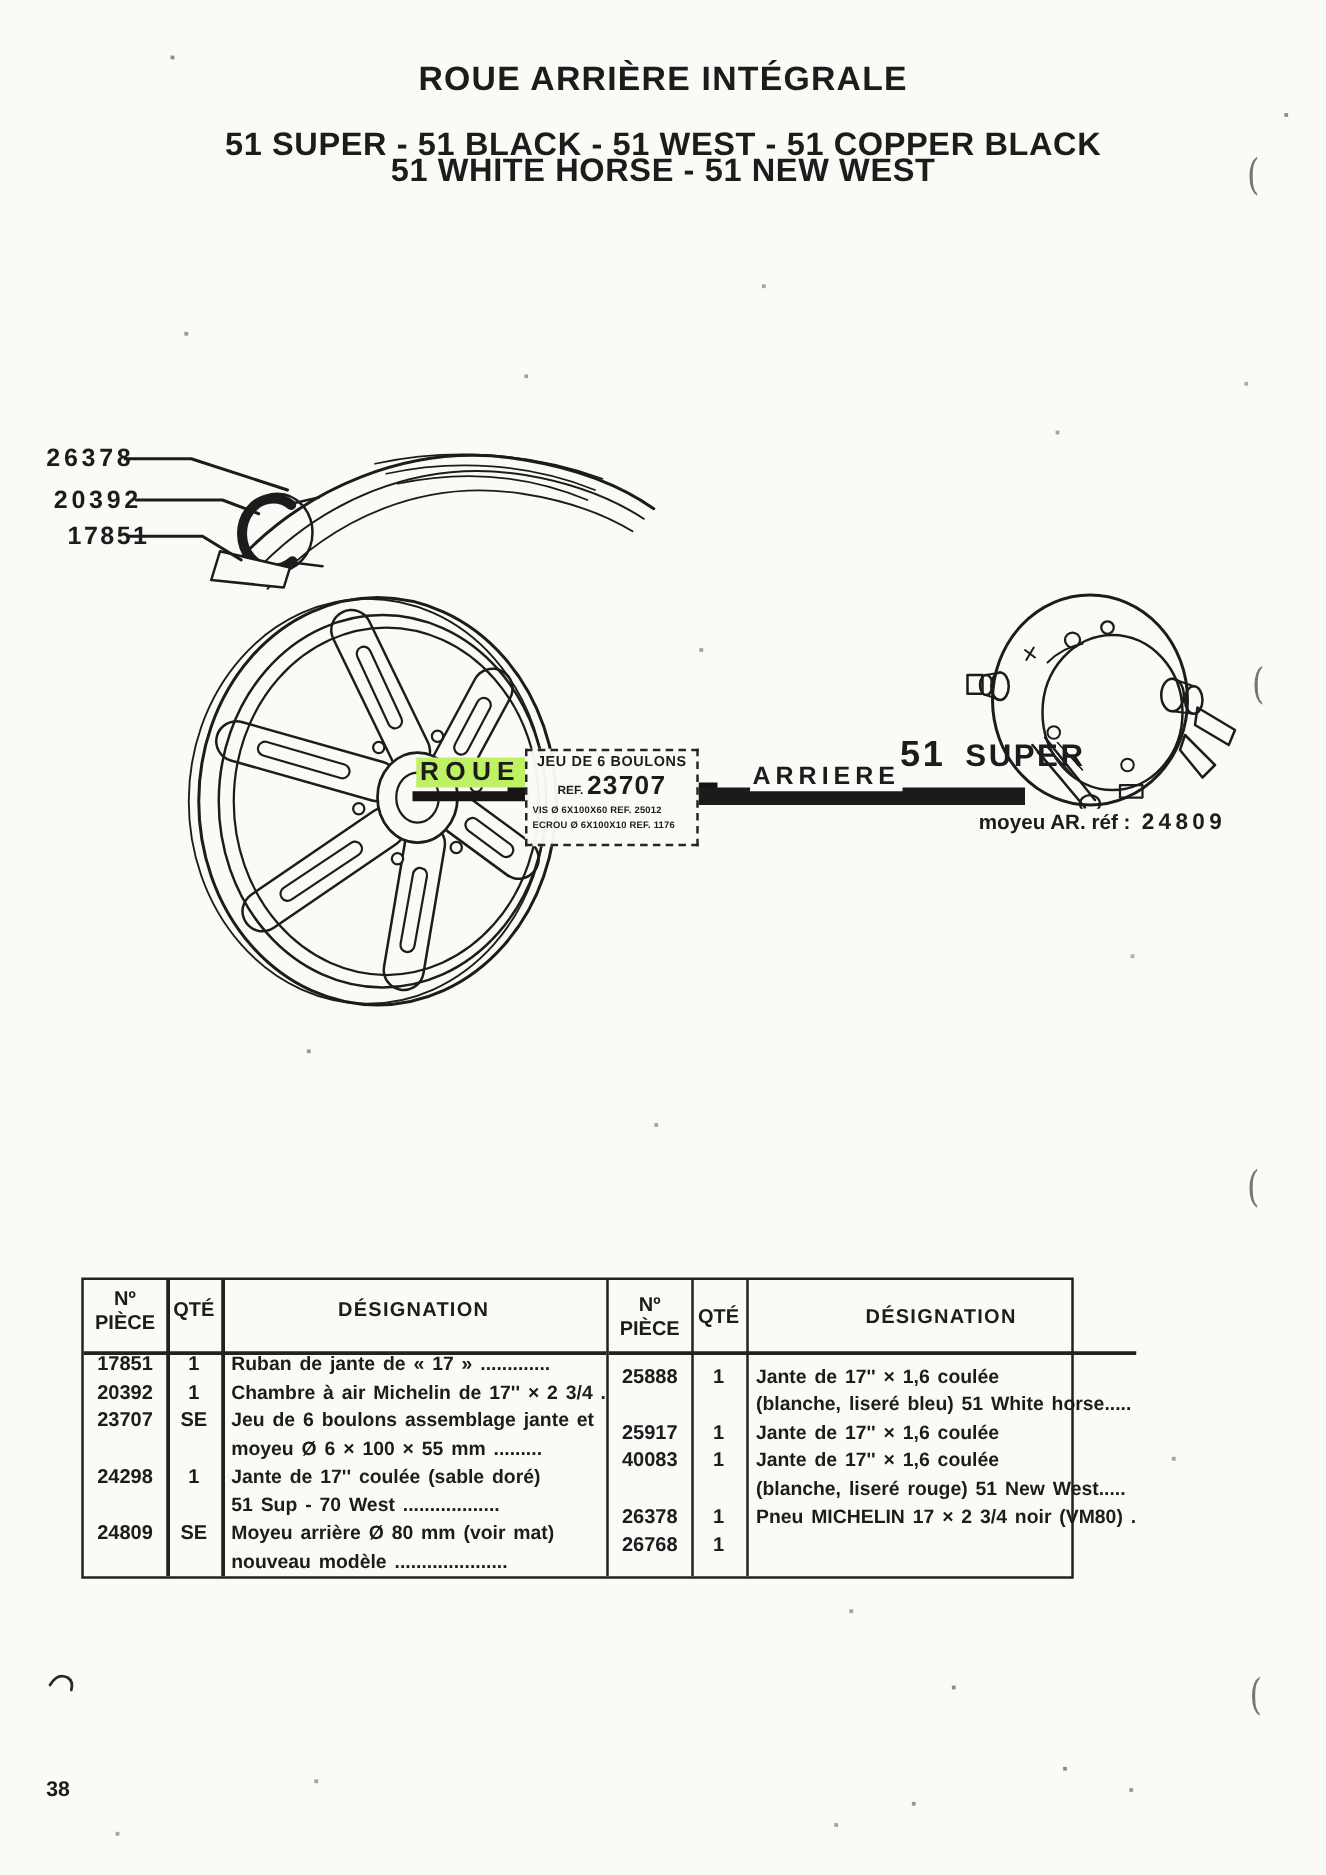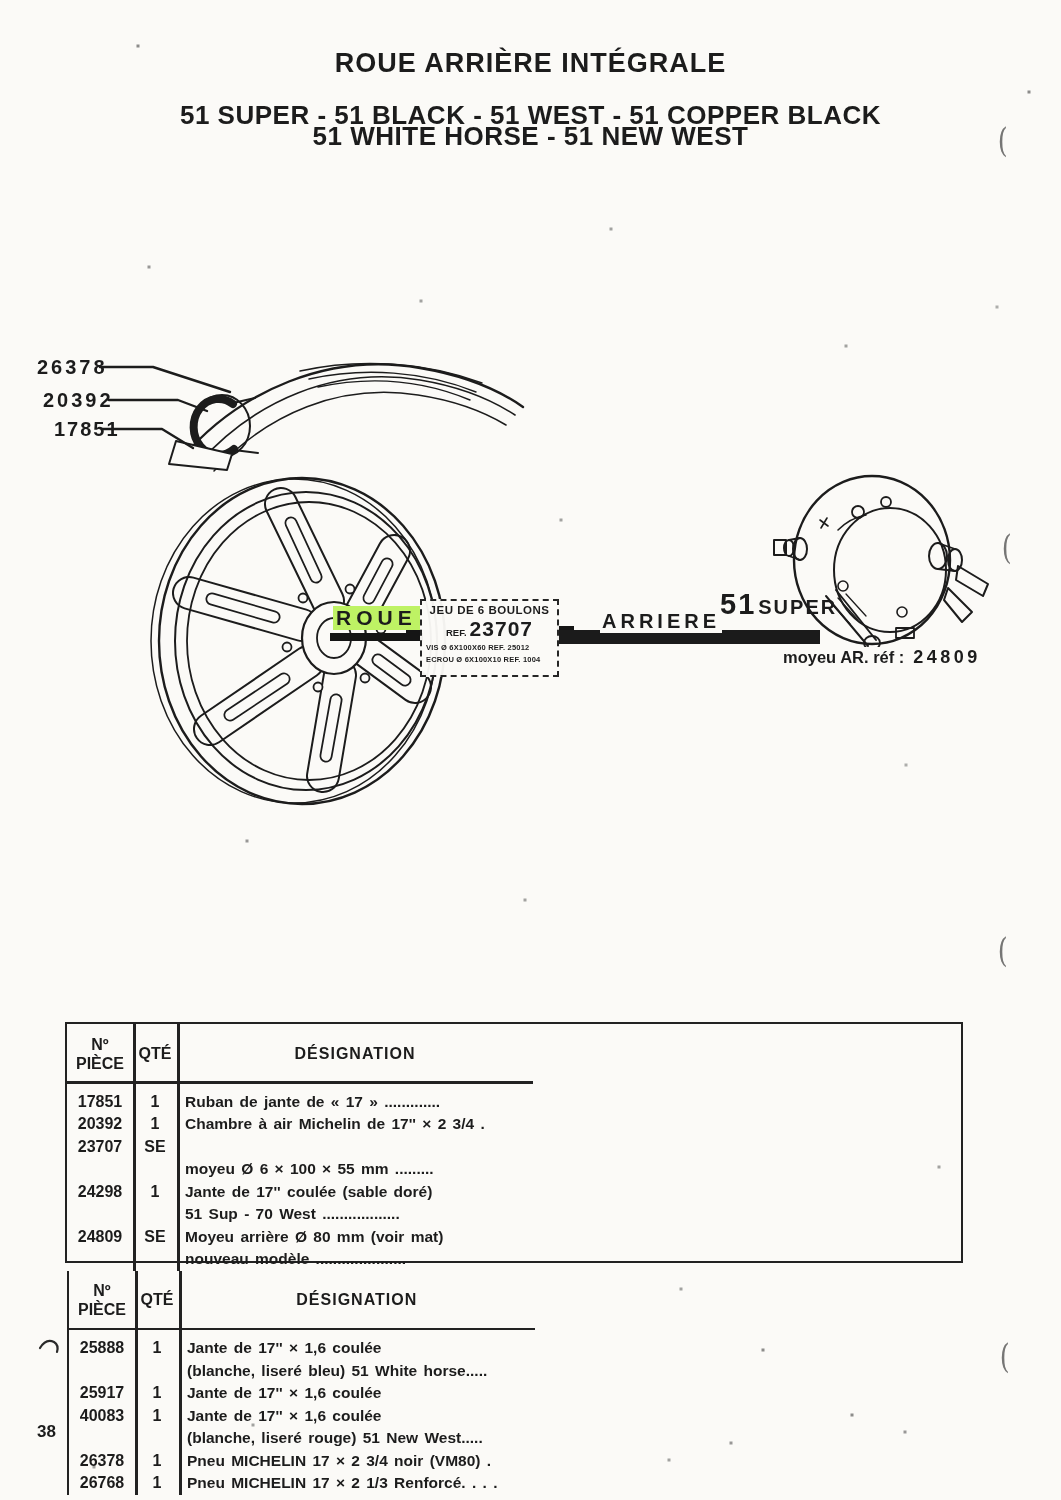--- a/index.html
+++ b/index.html
@@ -27,27 +27,27 @@
   .boltbox .t{font-size:11.5px;font-weight:700;letter-spacing:.5px;}
   .boltbox .refrow{display:flex;justify-content:center;align-items:baseline;gap:3px;margin-top:1px;}
   .boltbox .reflab{font-size:9.5px;font-weight:700;}
   .boltbox .refnum{font-size:21px;font-weight:700;letter-spacing:1px;}
   .boltbox .small{font-size:7.5px;font-weight:700;text-align:left;padding-left:4px;
     letter-spacing:.2px;line-height:10px;margin-top:2px;white-space:nowrap;}
   .arriere{top:610px;left:600px;font-size:20px;font-weight:800;letter-spacing:4px;
     background:#fbfaf7;padding:0 2px;}
   .modelrow{top:588px;left:720px;display:flex;align-items:baseline;background:transparent;}
   .model-num{font-size:29px;font-weight:900;letter-spacing:2px;}
-  .model-name{font-size:20px;font-weight:800;letter-spacing:2px;margin-left:2px;}
+  .model-name{font-size:25px;font-weight:800;letter-spacing:2px;margin-left:16px;}
   .hubcap{top:647px;left:781px;display:flex;align-items:baseline;gap:9px;background:#fbfaf7;padding:0 2px;}
   .hubcap .lab{font-size:16.5px;font-weight:700;}
   .hubcap .ref{font-size:18px;font-weight:800;letter-spacing:3.5px;}
   
-  .ptable{top:1022px;left:65px;width:898px;height:241px;border:2.5px solid #222;
-    box-sizing:border-box;display:flex;flex-direction:column;}
+  .ptable{top:1022px;left:65px;width:794px;height:241px;border:2.5px solid #222;
+    box-sizing:border-box;display:flex;}
   .half{width:466px;position:relative;display:flex;flex-direction:column;}
   .half.r{border-left:2.5px solid #222;width:465.5px;}
   .vline{position:absolute;top:0;bottom:0;width:2.5px;background:#222;}
   .hline{position:absolute;left:0;right:0;top:57px;height:2.5px;background:#222;}
   .thead{height:59.5px;display:flex;font-weight:700;}
   .th-piece{width:66px;display:flex;flex-direction:column;justify-content:center;
     align-items:center;font-size:16px;line-height:19px;}
   .th-qty{width:44px;display:flex;align-items:center;justify-content:center;font-size:16px;}
   .th-desig{flex:1;display:flex;align-items:center;justify-content:center;
     font-size:16px;letter-spacing:1px;}
@@ -188,21 +188,21 @@
 
   <div class="abs roue">ROUE</div>
 
   <div class="abs boltbox">
     <div class="t">JEU DE 6 BOULONS</div>
     <div class="refrow">
       <span class="reflab">REF.</span>
       <span class="refnum">23707</span>
     </div>
     <div class="small">VIS Ø 6X100X60 REF. 25012</div>
-    <div class="small">ECROU Ø 6X100X10 REF. 1004</div>
+    <div class="small">ECROU Ø 6X100X10 REF. 1176</div>
   </div>
 
   <div class="abs arriere">ARRIERE</div>
   <div class="abs modelrow">
     <span class="model-num">51</span>
     <span class="model-name">SUPER</span>
   </div>
 
   <div class="abs hubcap">
     <span class="lab">moyeu AR. réf :</span>
@@ -229,20 +229,21 @@
             <div class="c-desig">Ruban de jante de « 17 » .............</div>
           </div>
         <div class="tline">
             <div class="c-piece">20392</div>
             <div class="c-qty">1</div>
             <div class="c-desig">Chambre à air Michelin de 17'' × 2 3/4 .</div>
           </div>
         <div class="tline">
             <div class="c-piece">23707</div>
             <div class="c-qty">SE</div>
+            <div class="c-desig">Jeu de 6 boulons assemblage jante et</div>
           </div>
         <div class="tline">
             <div class="c-piece"></div>
             <div class="c-qty"></div>
             <div class="c-desig">moyeu Ø 6 × 100 × 55 mm .........</div>
           </div>
         <div class="tline">
             <div class="c-piece">24298</div>
             <div class="c-qty">1</div>
             <div class="c-desig">Jante de 17'' coulée (sable doré)</div>
@@ -303,21 +304,20 @@
             <div class="c-desig">(blanche, liseré rouge) 51 New West.....</div>
           </div>
         <div class="tline">
             <div class="c-piece">26378</div>
             <div class="c-qty">1</div>
             <div class="c-desig">Pneu MICHELIN 17 × 2 3/4 noir (VM80) .</div>
           </div>
         <div class="tline">
             <div class="c-piece">26768</div>
             <div class="c-qty">1</div>
-            <div class="c-desig">Pneu MICHELIN 17 × 2 1/3 Renforcé. . . .</div>
           </div>
       </div>
     </div>
   </div>
 
   <div class="abs pagenum">38</div>
 
   <span class="abs paren p1">(</span>
   <span class="abs paren p2">(</span>
   <span class="abs paren p3">(</span>

